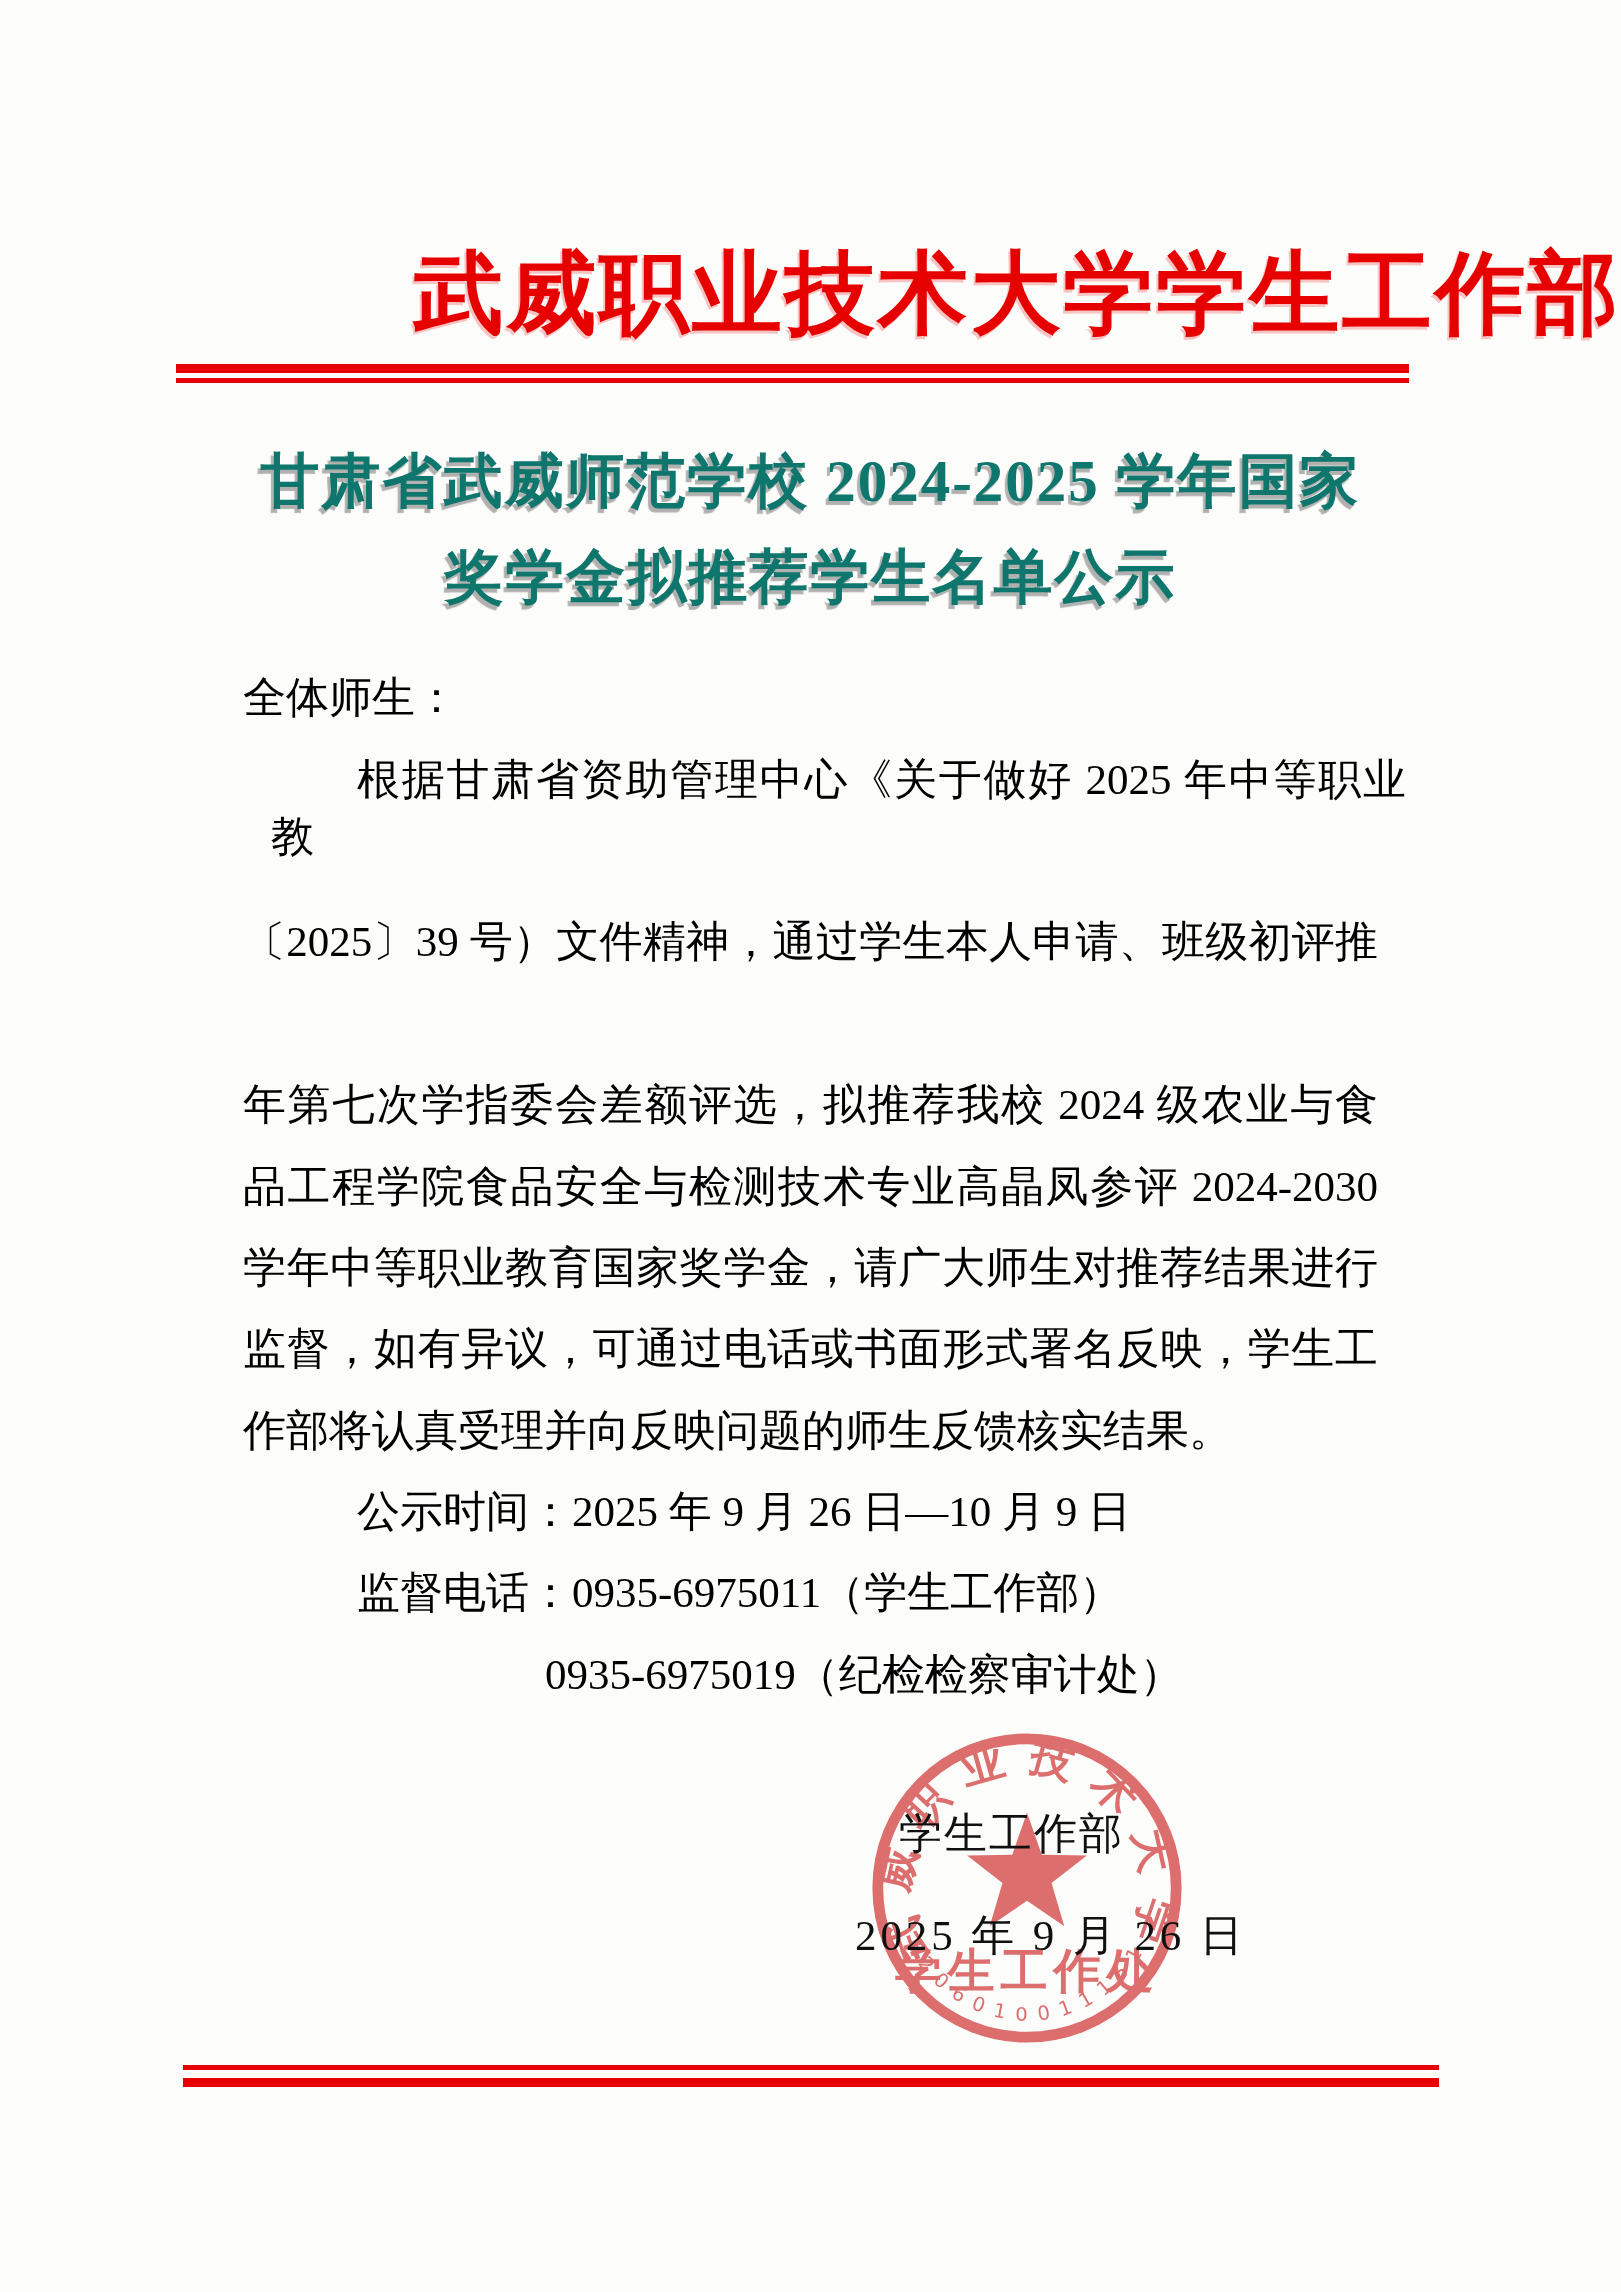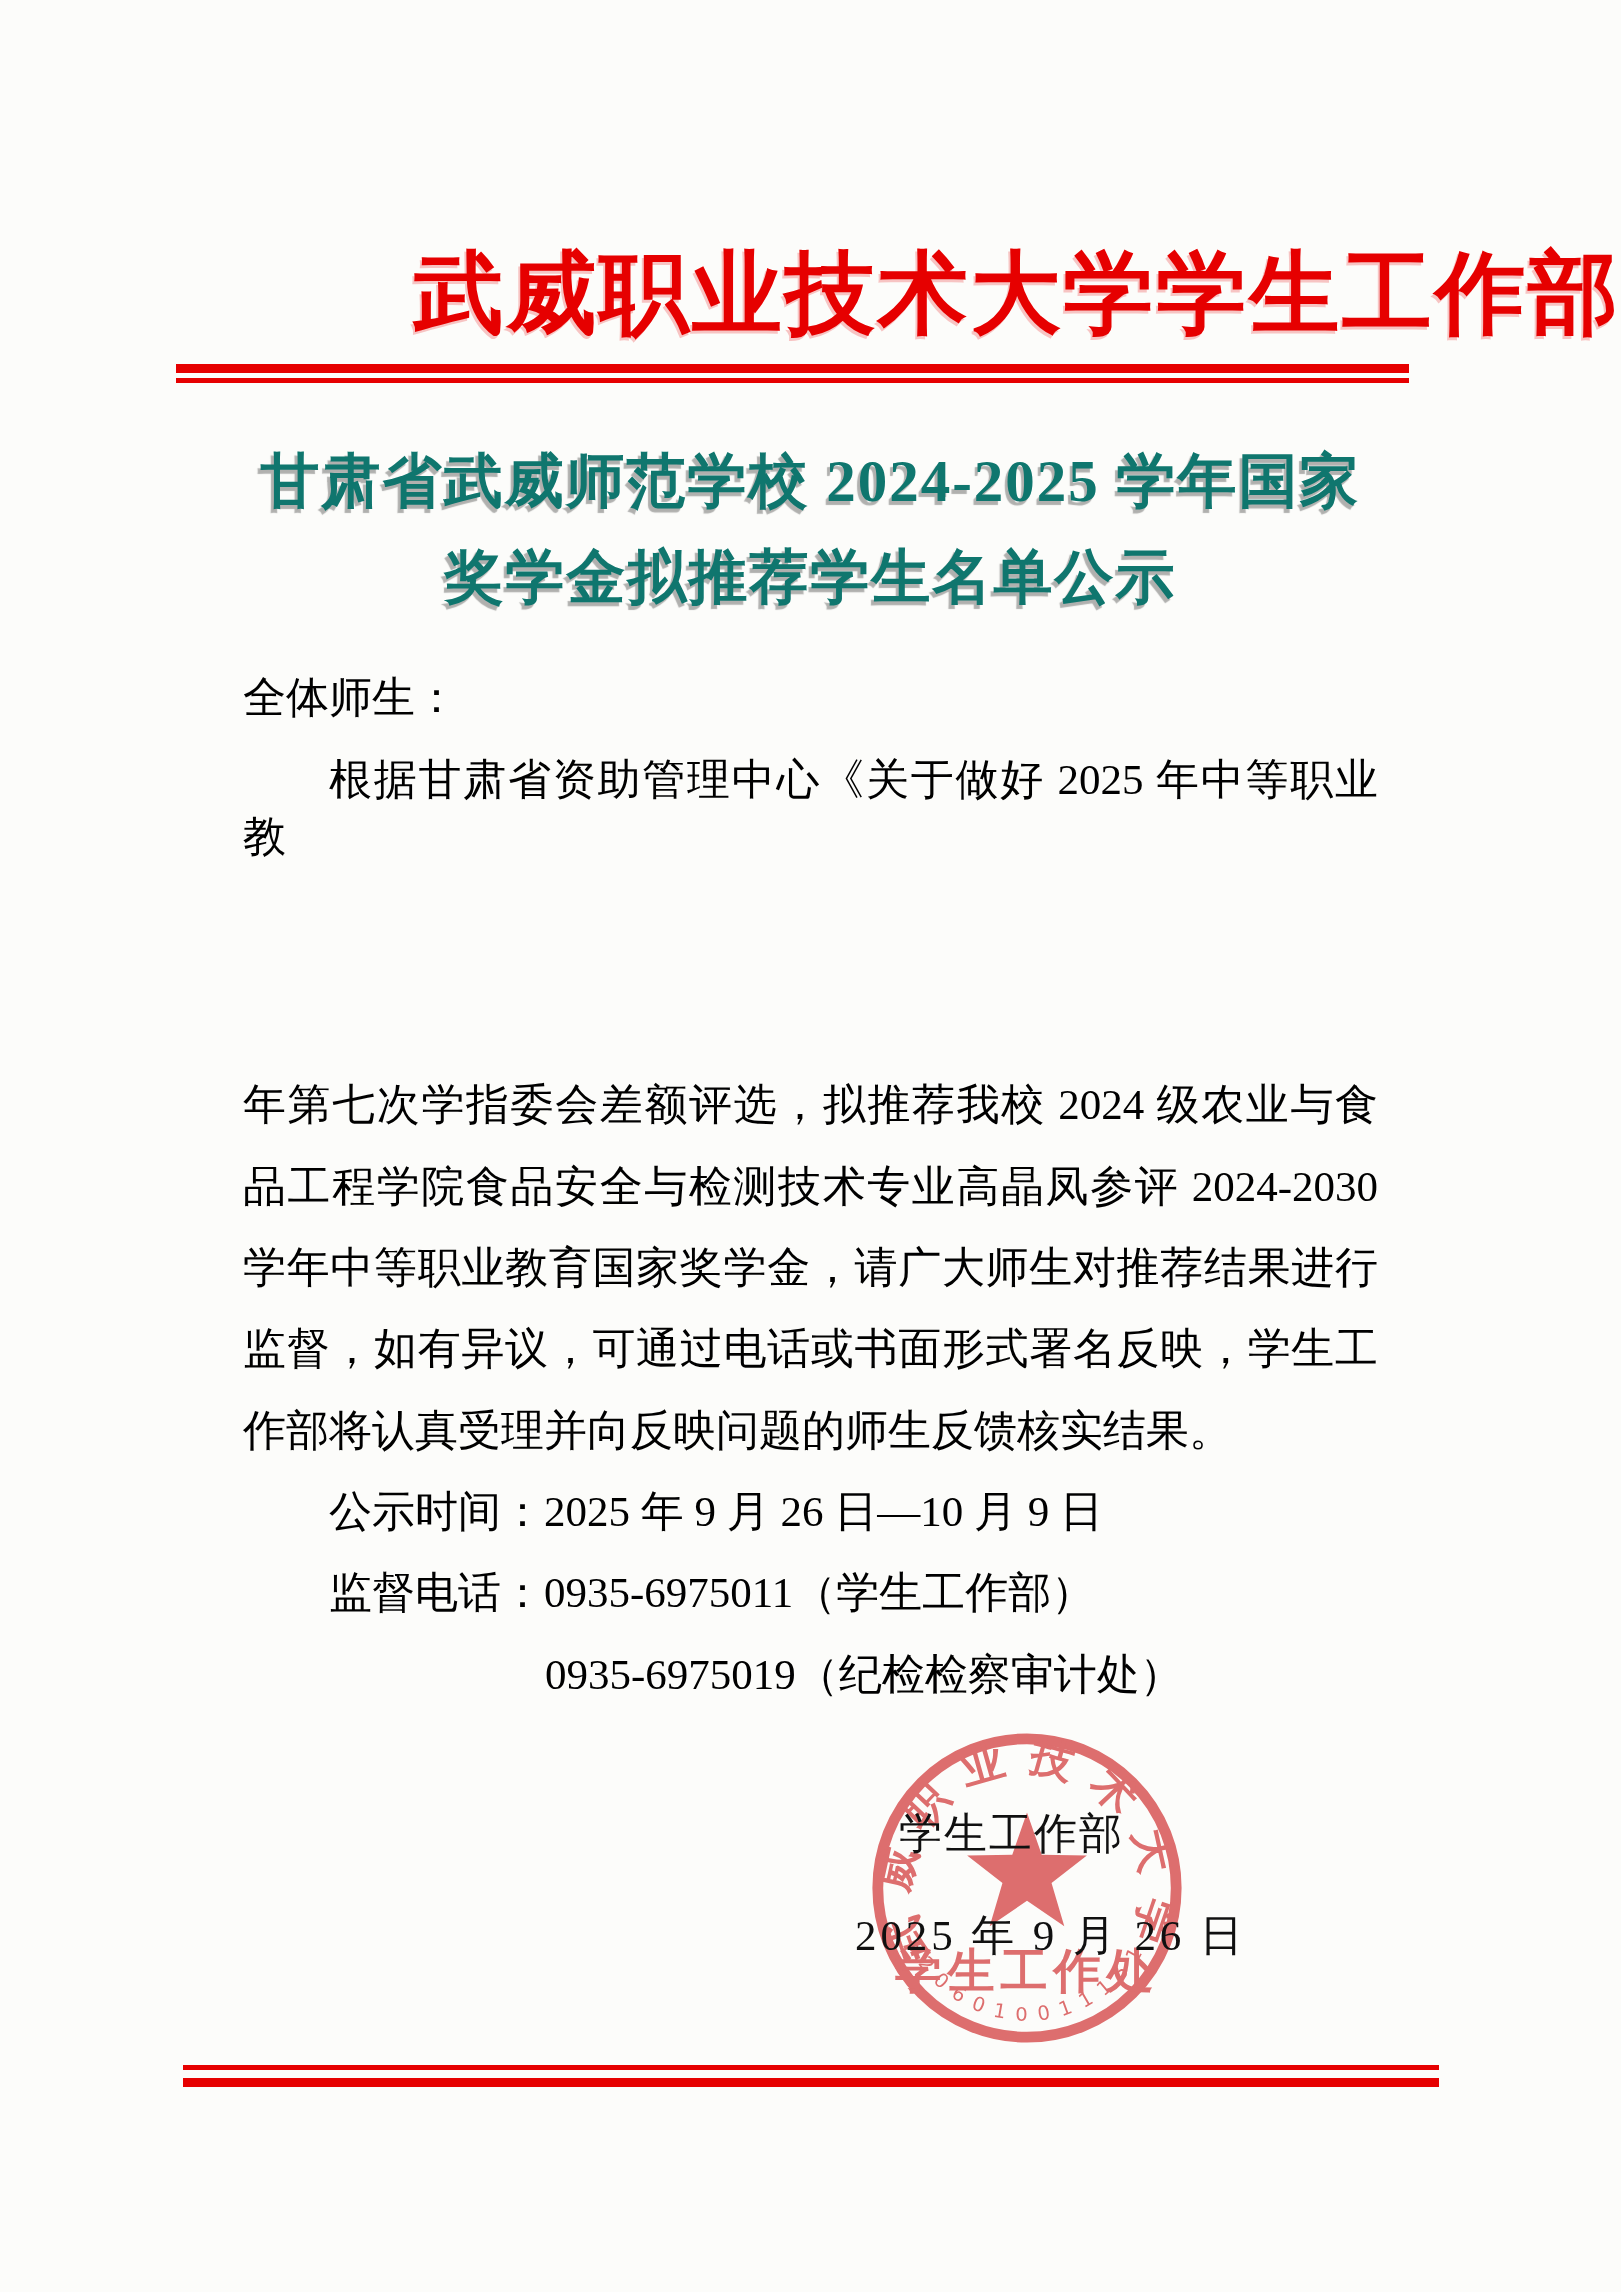--- a/index.html
+++ b/index.html
@@ -39,21 +39,21 @@
   .bodyline{
     position:absolute;left:243px;width:1135px;height:61px;
     font-size:43px;line-height:57px;color:#000000;
     white-space:nowrap;
   }
   .bodyline.justify{
     white-space:normal;
     text-align:justify;
     text-align-last:justify;
   }
-  .indent2{text-indent:86px;}
+  .indent2{text-indent:86px;margin-left:28px;}
   .indent-phone{padding-left:302px;}
   
   .sig-name{
     position:absolute;left:899px;top:1808px;
     font-size:43px;line-height:51px;color:#101010;z-index:3;
     letter-spacing:2px;white-space:nowrap;
   }
   .sig-date{
     position:absolute;left:855px;top:1910px;
     font-size:43px;line-height:51px;color:#101010;z-index:3;
@@ -75,20 +75,21 @@
   <div class="masthead">武威职业技术大学学生工作部</div>
 
   <div class="rule rule-top-thick"></div>
   <div class="rule rule-top-thin"></div>
 
   <div class="doc-title l1">甘肃省武威师范学校 2024-2025 学年国家</div>
   <div class="doc-title l2">奖学金拟推荐学生名单公示</div>
 
   <div class="bodyline" style="top:669px">全体师生：</div>
   <div class="bodyline justify indent2" style="top:751px">根据甘肃省资助管理中心《关于做好 2025 年中等职业教</div>
+  <div class="bodyline justify" style="top:913px">〔2025〕39 号）文件精神，通过学生本人申请、班级初评推</div>
   <div class="bodyline justify" style="top:1076px">年第七次学指委会差额评选，拟推荐我校 2024 级农业与食</div>
   <div class="bodyline justify" style="top:1158px">品工程学院食品安全与检测技术专业高晶凤参评 2024-2030</div>
   <div class="bodyline justify" style="top:1239px">学年中等职业教育国家奖学金，请广大师生对推荐结果进行</div>
   <div class="bodyline justify" style="top:1320px">监督，如有异议，可通过电话或书面形式署名反映，学生工</div>
   <div class="bodyline" style="top:1402px">作部将认真受理并向反映问题的师生反馈核实结果。</div>
   <div class="bodyline indent2" style="top:1483px">公示时间：2025 年 9 月 26 日—10 月 9 日</div>
   <div class="bodyline indent2" style="top:1564px">监督电话：0935-6975011（学生工作部）</div>
   <div class="bodyline indent-phone" style="top:1646px">0935-6975019（纪检检察审计处）</div>
 
   <svg class="seal" viewBox="0 0 326 326">

